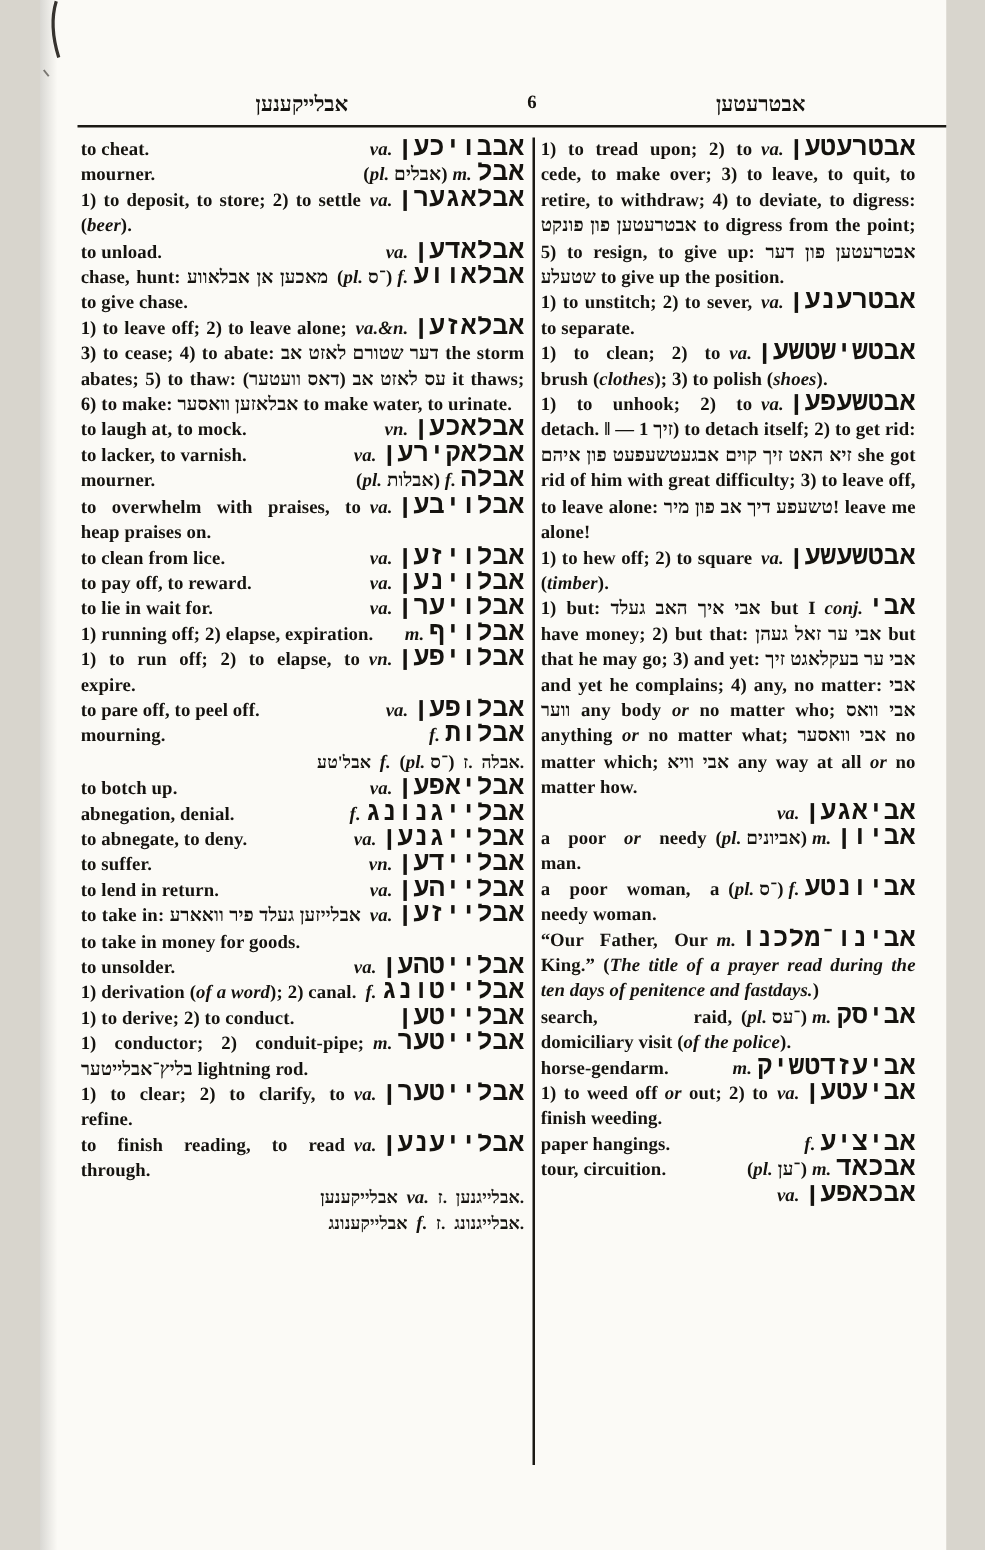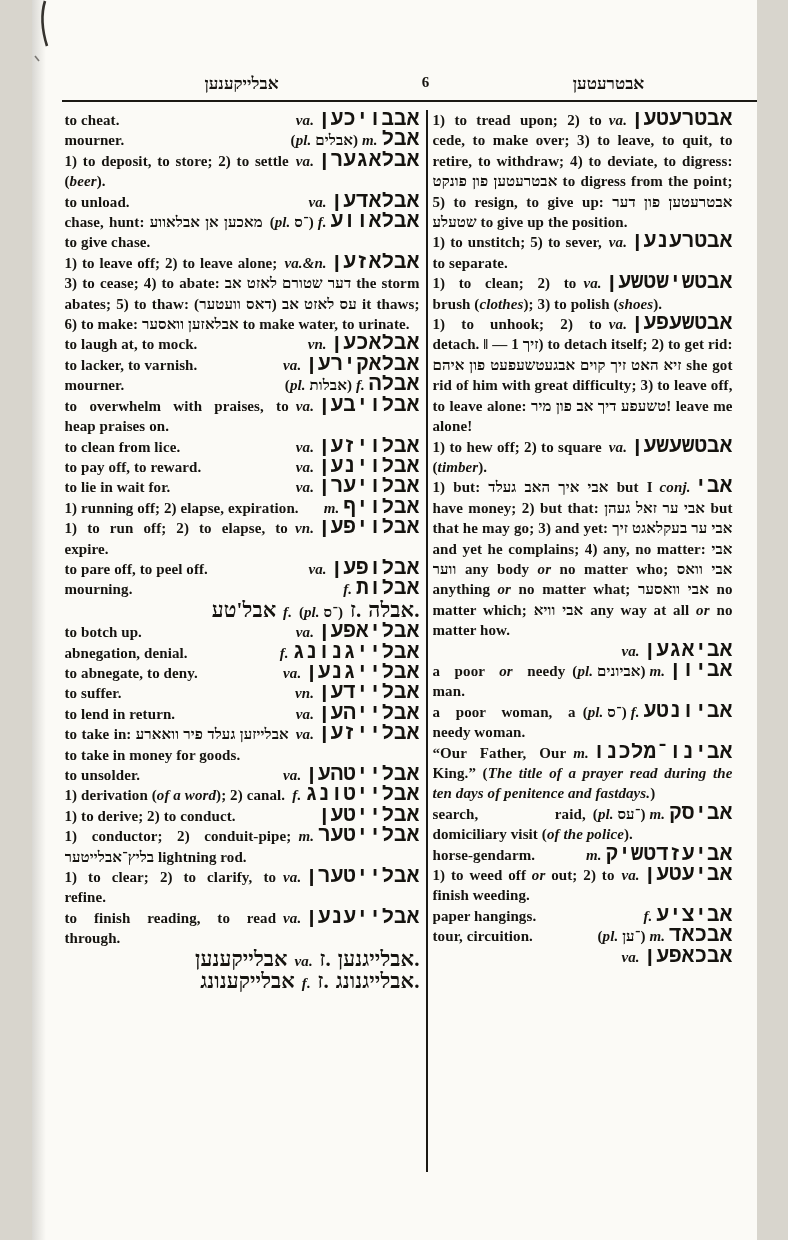--- a/index.html
+++ b/index.html
@@ -29,21 +29,21 @@
   .col{font-size:15px;line-height:20.4px;font-weight:600;letter-spacing:.1px;}
   .col-left{width:355px;}
   .col-right{flex:1;}
   .col-divider{width:2px;background:#1b1914;margin:0 5px 0 6px;}
   .entry{text-align:justify;overflow:hidden;}
   .entry .hw{float:right;direction:ltr;margin-left:7px;white-space:nowrap;}
   .entry .tag{unicode-bidi:isolate;}
   .entry .head{font-weight:bold;font-size:21px;unicode-bidi:isolate;font-family:Liberation Mono, monospace;}
   .entry.ref{text-align:right;}
   .entry.ref .seg{unicode-bidi:isolate;direction:ltr;display:inline-block;margin-left:3px;}
-  .entry.ref .seg b{font-size:21px;}
+  .entry.ref .seg b{font-size:14px;}
   i{font-style:italic;}
   .pen-mark{position:absolute;top:0;left:0;pointer-events:none;}
 </style>
 </head>
 <body>
 
 <div class="page">
 
   <svg class="pen-mark" width="34" height="80" viewBox="0 0 34 80">
     <path d="M13,1 C9,14 10,30 15,46" stroke="#201d18" stroke-width="2.6" fill="none" opacity="0.9"></path>
@@ -89,21 +89,21 @@
         <div class="entry"><span class="hw"><b class="head">אבלייטען</b></span><span class="bodytext">1) to derive; 2) to conduct.</span></div>
         <div class="entry"><span class="hw"><span class="tag"><i>m.</i></span> <b class="head">אבלייטער</b></span><span class="bodytext">1) conductor; 2) conduit-pipe; בליץ־אבלייטער lightning rod.</span></div>
         <div class="entry"><span class="hw"><span class="tag"><i>va.</i></span> <b class="head">אבלייטערן</b></span><span class="bodytext">1) to clear; 2) to clarify, to refine.</span></div>
         <div class="entry"><span class="hw"><span class="tag"><i>va.</i></span> <b class="head">אבלייענען</b></span><span class="bodytext">to finish reading, to read through.</span></div>
         <div class="entry ref"><span class="seg"><b>אבלייקענען</b></span> <span class="seg"><i>va.</i></span> <span class="seg"><b>ז.</b></span> <span class="seg"><b>אבלייגנען.</b></span> </div>
         <div class="entry ref"><span class="seg"><b>אבלייקענונג</b></span> <span class="seg"><i>f.</i></span> <span class="seg"><b>ז.</b></span> <span class="seg"><b>אבלייגנונג.</b></span> </div>
       </div>
     <div class="col-divider"></div>
     <div class="col col-right">
         <div class="entry"><span class="hw"><span class="tag"><i>va.</i></span> <b class="head">אבטרעטען</b></span><span class="bodytext">1) to tread upon; 2) to cede, to make over; 3) to leave, to quit, to retire, to withdraw; 4) to deviate, to digress: אבטרעטען פון פונקט to digress from the point; 5) to resign, to give up: אבטרעטען פון דער שטעלע to give up the position.</span></div>
-        <div class="entry"><span class="hw"><span class="tag"><i>va.</i></span> <b class="head">אבטרענען</b></span><span class="bodytext">1) to unstitch; 5) to sever, to separate.</span></div>
+        <div class="entry"><span class="hw"><span class="tag"><i>va.</i></span> <b class="head">אבטרענען</b></span><span class="bodytext">1) to unstitch; 2) to sever, to separate.</span></div>
         <div class="entry"><span class="hw"><span class="tag"><i>va.</i></span> <b class="head">אבטשישטשען</b></span><span class="bodytext">1) to clean; 2) to brush (<i>clothes</i>); 3) to polish (<i>shoes</i>).</span></div>
         <div class="entry"><span class="hw"><span class="tag"><i>va.</i></span> <b class="head">אבטשעפען</b></span><span class="bodytext">1) to unhook; 2) to detach. ‖ — זיך 1) to detach itself; 2) to get rid: זיא האט זיך קוים אבגעטשעפעט פון איהם she got rid of him with great difficulty; 3) to leave off, to leave alone: טשעפע דיך אב פון מיר! leave me alone!</span></div>
         <div class="entry"><span class="hw"><span class="tag"><i>va.</i></span> <b class="head">אבטשעשען</b></span><span class="bodytext">1) to hew off; 2) to square (<i>timber</i>).</span></div>
         <div class="entry"><span class="hw"><span class="tag"><i>conj.</i></span> <b class="head">אבי</b></span><span class="bodytext">1) but: אבי איך האב געלד but I have money; 2) but that: אבי ער זאל געהן but that he may go; 3) and yet: אבי ער בעקלאגט זיך and yet he complains; 4) any, no matter: אבי ווער any body <i>or</i> no matter who; אבי וואס anything <i>or</i> no matter what; אבי וואסער no matter which; אבי וויא any way at all <i>or</i> no matter how.</span></div>
         <div class="entry"><span class="hw"><span class="tag"><i>va.</i></span> <b class="head">אביאגען</b></span></div>
         <div class="entry"><span class="hw"><span class="tag">(<i>pl.</i> אביונים) <i>m.</i></span> <b class="head">אביון</b></span><span class="bodytext">a poor <i>or</i> needy man.</span></div>
         <div class="entry"><span class="hw"><span class="tag">(<i>pl.</i> ־ס) <i>f.</i></span> <b class="head">אביונטע</b></span><span class="bodytext">a poor woman, a needy woman.</span></div>
         <div class="entry"><span class="hw"><span class="tag"><i>m.</i></span> <b class="head">אבינו־מלכנו</b></span><span class="bodytext">“Our Father, Our King.” (<i>The title of a prayer read during the ten days of penitence and fastdays.</i>)</span></div>
         <div class="entry"><span class="hw"><span class="tag">(<i>pl.</i> ־עס) <i>m.</i></span> <b class="head">אביסק</b></span><span class="bodytext">search, raid, domiciliary visit (<i>of the police</i>).</span></div>
         <div class="entry"><span class="hw"><span class="tag"><i>m.</i></span> <b class="head">אביעזדטשיק</b></span><span class="bodytext">horse-gendarm.</span></div>

